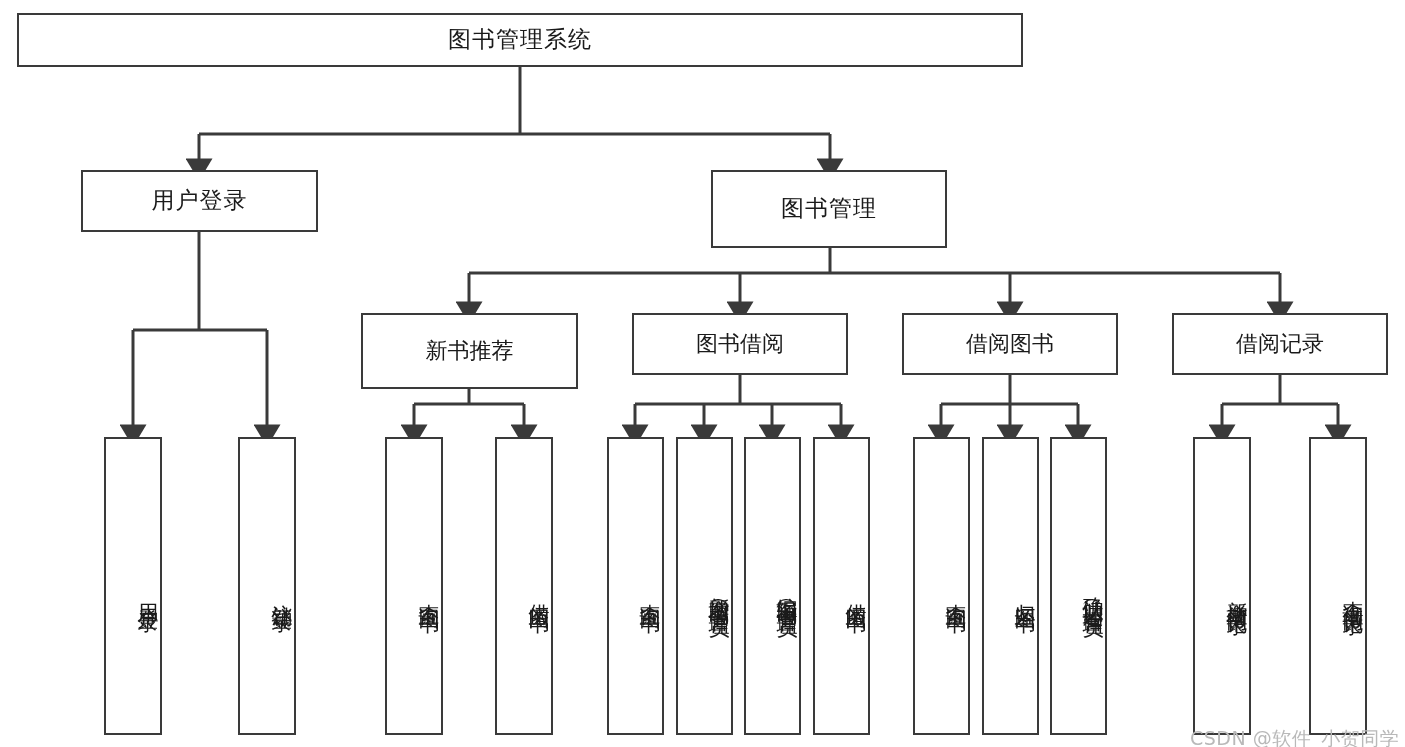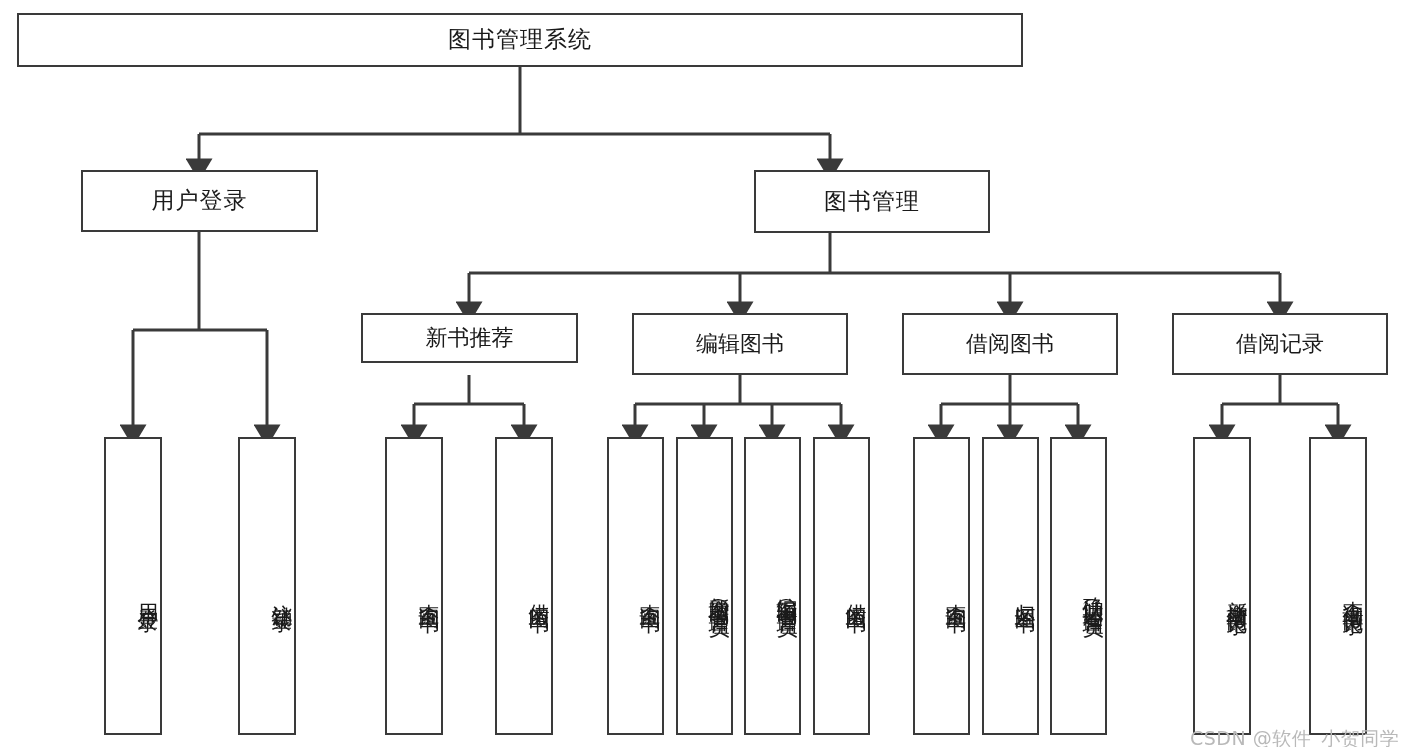--- a/index.html
+++ b/index.html
@@ -76,24 +76,24 @@
       <path d="M1280,375 L1280,404"></path>
       <path d="M1222,404 L1338,404"></path>
       <path d="M1222,404 L1222,428" marker-end="url(#arw)"></path>
       <path d="M1338,404 L1338,428" marker-end="url(#arw)"></path>
     </g>
   </svg>
 
   <div class="node root h" style="left:17px;top:13px;width:1006px;height:54px;text-align:right;">图书管理系统</div>
 
   <div class="node h" style="left:81px;top:170px;width:237px;height:62px;">用户登录</div>
-  <div class="node h" style="left:711px;top:170px;width:236px;height:63px;margin-left:43px;">图书管理</div>
+  <div class="node h" style="left:711px;top:170px;width:236px;height:78px;">图书管理</div>
 
-  <div class="node lv3" style="left:361px;top:313px;width:217px;height:50px;">新书推荐</div>
-  <div class="node lv3" style="left:632px;top:313px;width:216px;height:62px;">编辑图书</div>
+  <div class="node lv3" style="left:361px;top:313px;width:217px;height:76px;">新书推荐</div>
+  <div class="node lv3" style="left:632px;top:313px;width:216px;height:62px;">图书借阅</div>
   <div class="node lv3" style="left:902px;top:313px;width:216px;height:62px;">借阅图书</div>
   <div class="node lv3" style="left:1172px;top:313px;width:216px;height:62px;">借阅记录</div>
 
   <div class="node leaf" style="left:104px;top:437px;width:58px;height:298px;">用户登录</div>
   <div class="node leaf" style="left:238px;top:437px;width:58px;height:298px;">注销登录</div>
 
   <div class="node leaf" style="left:385px;top:437px;width:58px;height:298px;">查询图书</div>
   <div class="node leaf" style="left:495px;top:437px;width:58px;height:298px;">借阅图书</div>
 
   <div class="node leaf" style="left:607px;top:437px;width:57px;height:298px;">查询图书</div>

